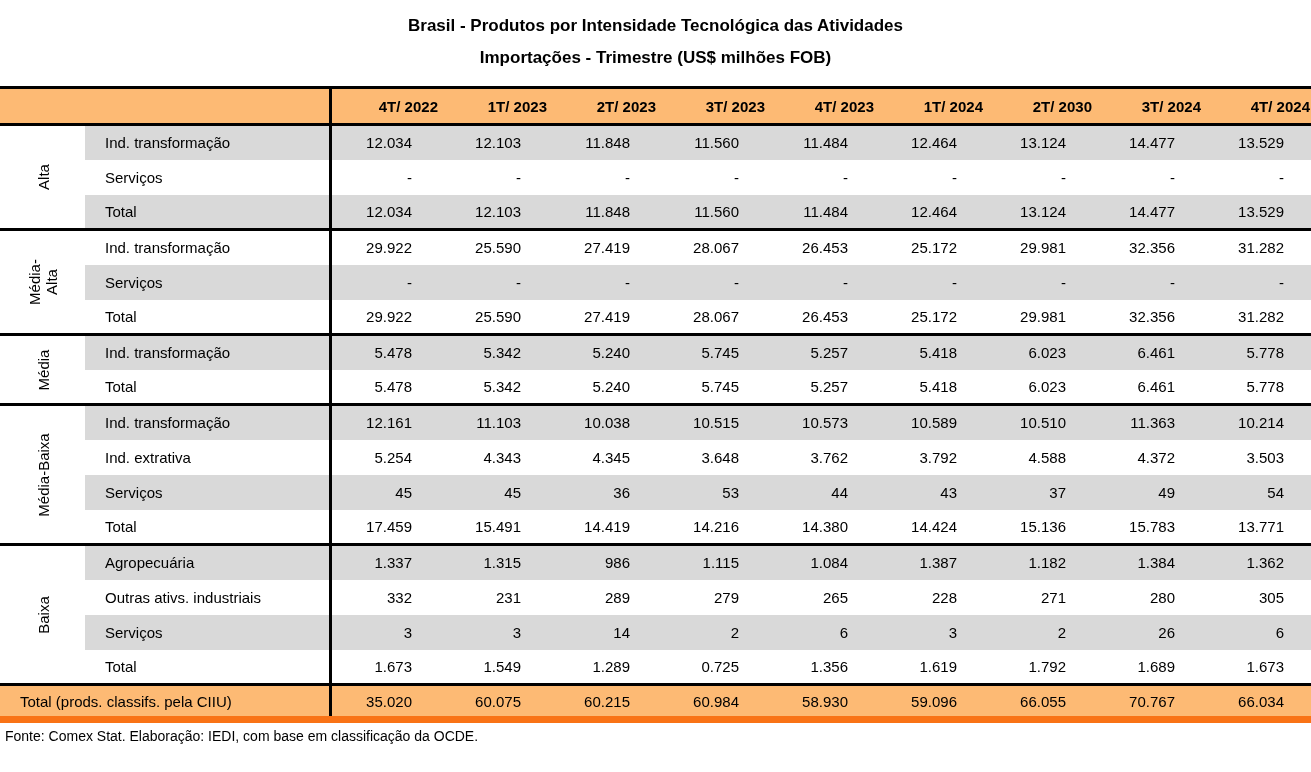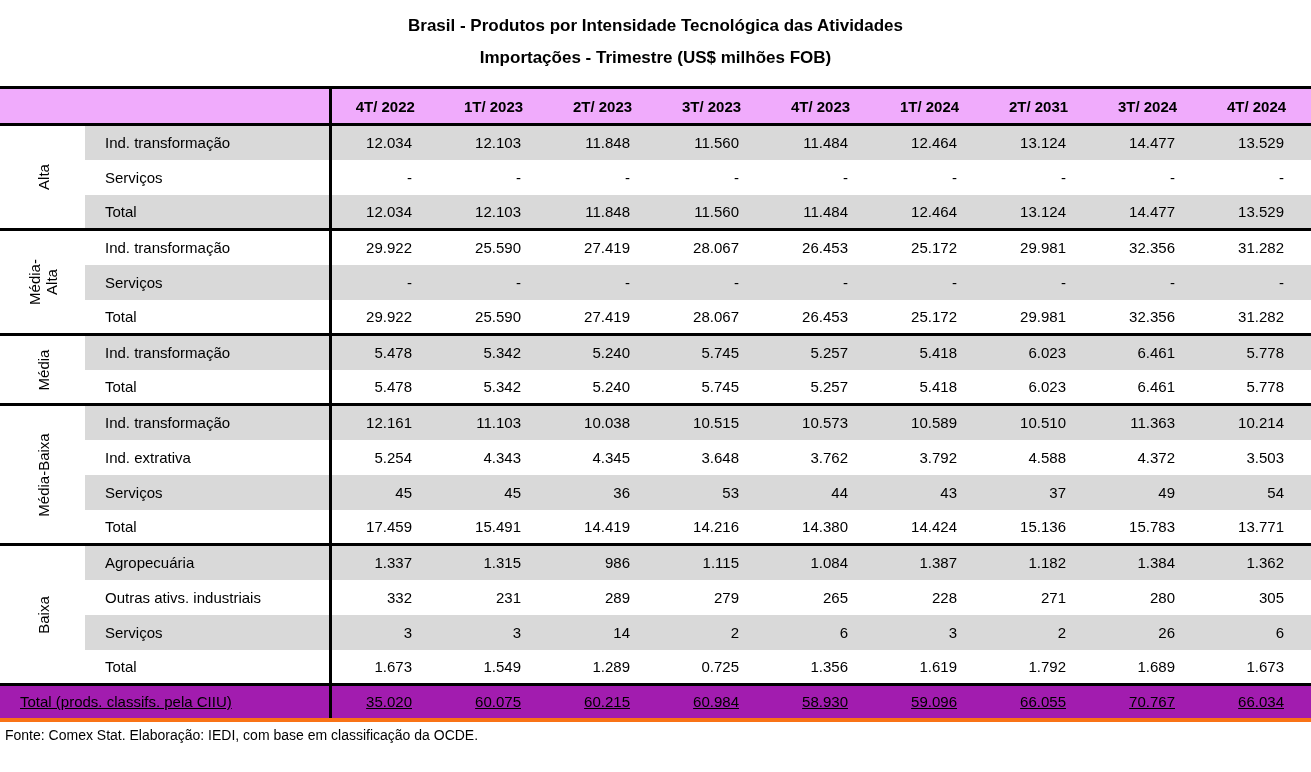--- a/index.html
+++ b/index.html
@@ -23,41 +23,40 @@
     width: 1311px;
     border-collapse: collapse;
     table-layout: fixed;
     margin-top: 12px;
     font-size: 15px;
   }
   tr.header-row td {
     border-top: 3px solid #000;
     border-bottom: 3px solid #000;
     font-weight: bold;
-    text-align: center;
+    text-align: right;
     height: 37px;
     vertical-align: middle;
-    background: #f0abfc;
+    background: #fdba74;
   }
   tbody td {
     height: 35px;
     vertical-align: middle;
     padding: 0;
   }
   td.lbl { padding-left: 20px; text-align: left; }
   td.num { text-align: right; padding-right: 27px; }
   tr.stripe td { background: #d9d9d9; }
   td.group-cell { background: #ffffff !important; position: relative; }
   tr.gstart td { border-top: 3px solid #000; }
   td.first-data { border-left: 3px solid #000; }
   tr.grand td {
     border-top: 3px solid #000;
-    border-bottom: 4px solid #f97316;
-    background: #a21caf;
-    text-decoration: underline;
+    border-bottom: 7px solid #f97316;
+    background: #fdba74;
   }
   .rot {
     position: absolute;
     left: 50%; top: 50%;
     transform: translate(-50%, -50%) rotate(-90deg);
     white-space: pre;
     text-align: center;
     font-size: 15px;
     line-height: 17px;
   }
@@ -92,21 +91,21 @@
       </colgroup>
       <thead>
         <tr class="header-row">
           <td class="corner" colspan="2"></td>
           <td class="colhead first-data">4T/ 2022</td>
           <td class="colhead">1T/ 2023</td>
           <td class="colhead">2T/ 2023</td>
           <td class="colhead">3T/ 2023</td>
           <td class="colhead">4T/ 2023</td>
           <td class="colhead">1T/ 2024</td>
-          <td class="colhead">2T/ 2031</td>
+          <td class="colhead">2T/ 2030</td>
           <td class="colhead">3T/ 2024</td>
           <td class="colhead">4T/ 2024</td>
         </tr>
       </thead>
       <tbody>
         <tr class="gstart stripe">
           <td class="group-cell" rowspan="3">
             <span class="rot">Alta</span>
           </td>
           <td class="lbl">Ind. transformação</td>

